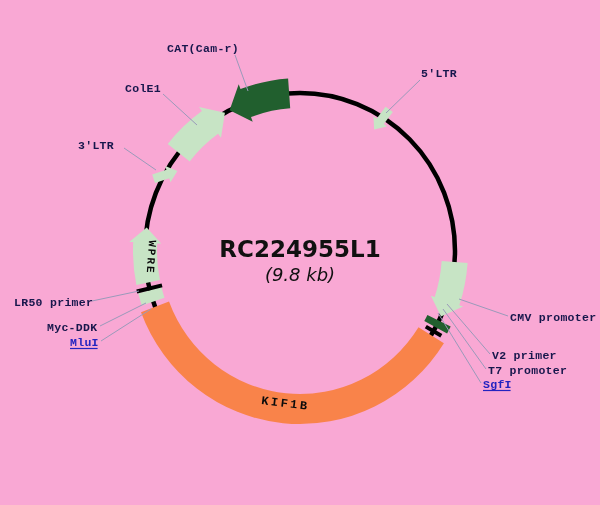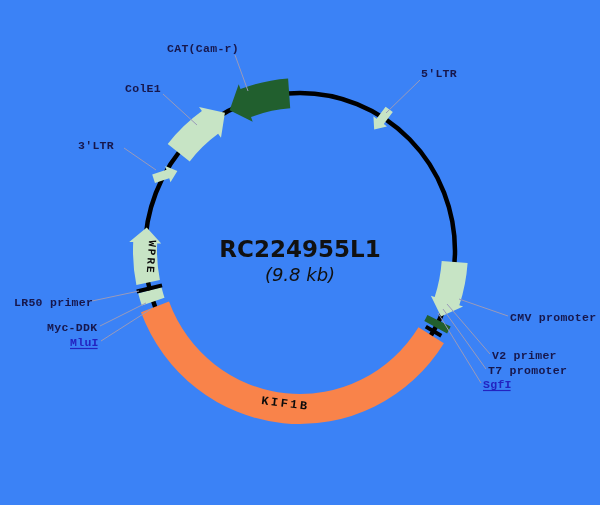--- a/index.html
+++ b/index.html
@@ -1,16 +1,16 @@
 <!DOCTYPE html>
 <html><head>
 <meta charset="utf-8">
 <style>
   html,body{margin:0;padding:0;background:#ffffff;}
-  .stage{position:relative;width:600px;height:505px;background:#3b82f6;overflow:hidden;}
+  .stage{position:relative;width:600px;height:505px;background:#f9a8d4;overflow:hidden;}
   svg{display:block;}
   .feature-label{font-family:"Liberation Mono",monospace;font-weight:bold;font-size:11.5px;fill:#17174c;letter-spacing:0.3px;}
   .site-label{font-family:"Liberation Mono",monospace;font-weight:bold;font-size:11.5px;fill:#2323c0;letter-spacing:0.3px;}
   .inner-label{font-family:"Liberation Mono",monospace;font-weight:bold;fill:#0b0b0b;}
   .title{font-family:"DejaVu Sans","Liberation Sans",sans-serif;font-weight:bold;font-size:23px;fill:#111111;text-anchor:middle;}
   .subtitle{font-family:"DejaVu Sans","Liberation Sans",sans-serif;font-style:italic;font-size:18px;fill:#111111;text-anchor:middle;}
 </style>
 </head>
 <body>
 

